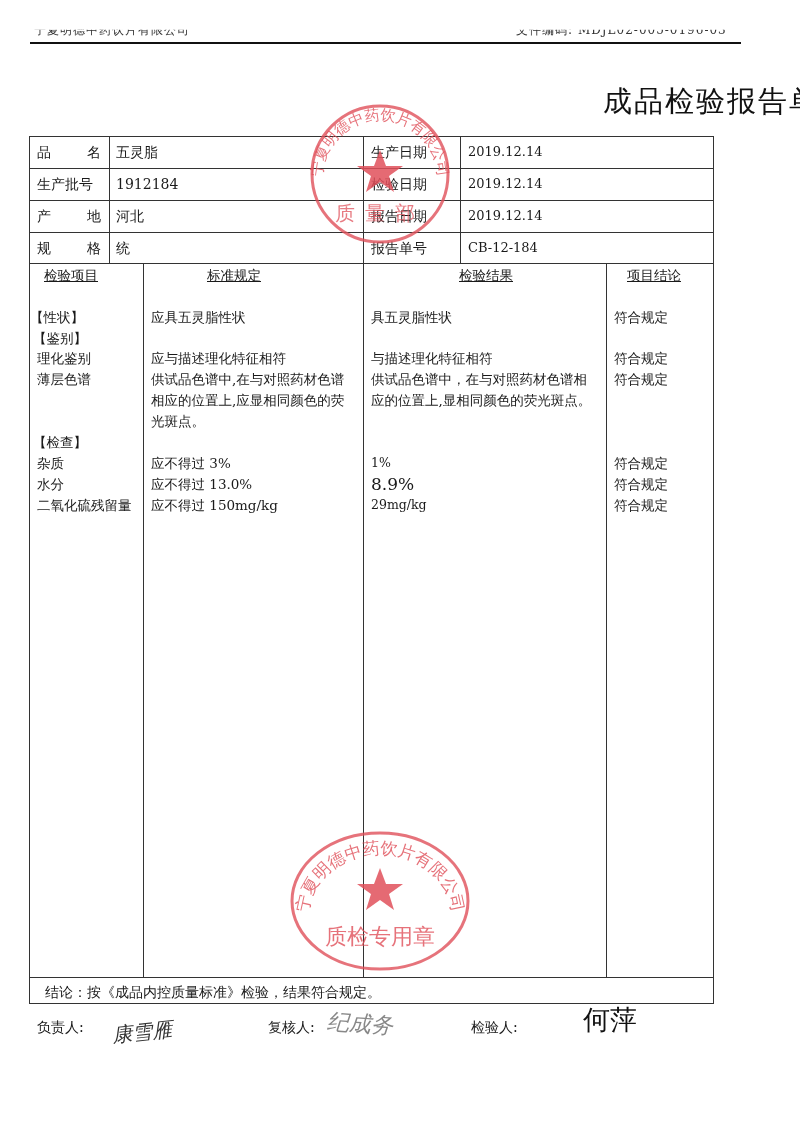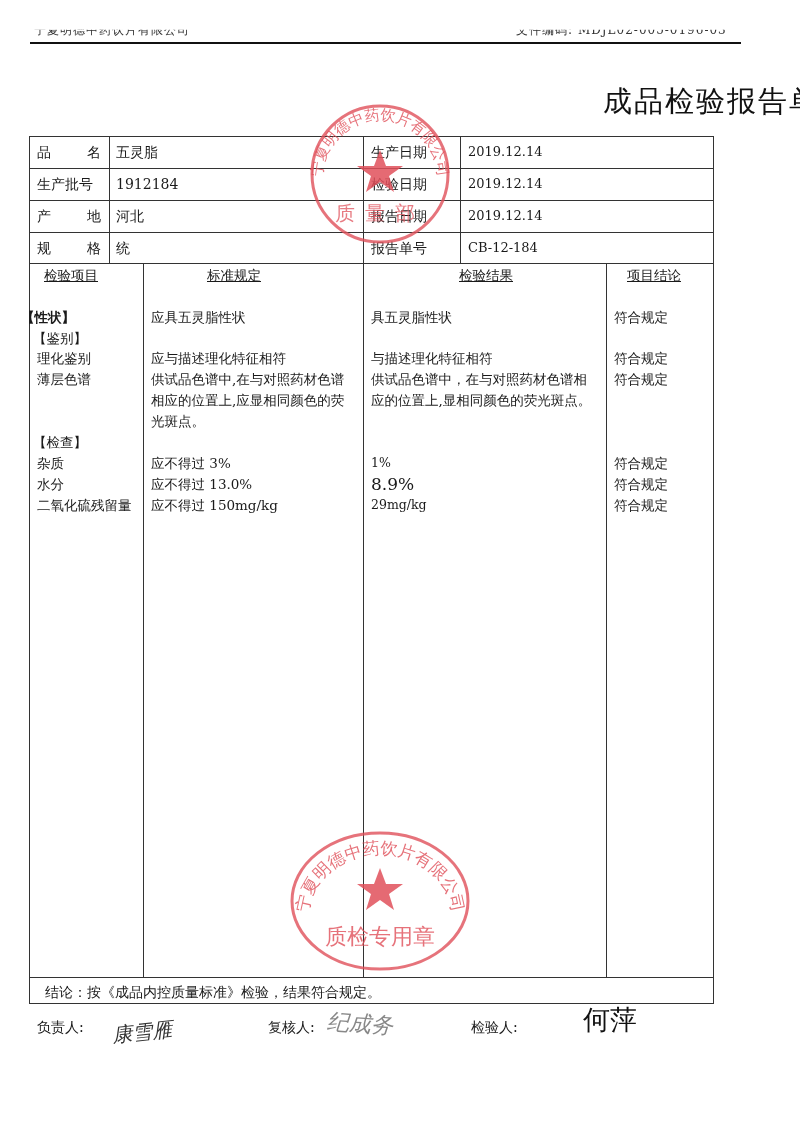--- a/index.html
+++ b/index.html
@@ -99,21 +99,21 @@
 
 <div class="cell" style="left:371px; top:238px;">报告单号</div>
 <div class="cell" style="left:468px; top:238px; font-size:13px;">CB-12-184</div>
 
 <div class="cell col-text u" style="left:44px; top:265px;">检验项目</div>
 <div class="cell col-text u" style="left:207px; top:265px;">标准规定</div>
 <div class="cell col-text u" style="left:459px; top:265px;">检验结果</div>
 <div class="cell col-text u" style="left:627px; top:265px;">项目结论</div>
 
 <div>
-  <div class="cell col-text" style="left:21px; top:307px;font-weight:bold;">【性状】</div>
+  <div class="cell col-text" style="left:30px; top:307px;">【性状】</div>
   <div class="cell col-text" style="left:151px; top:307px;">应具五灵脂性状</div>
   <div class="cell col-text" style="left:371px; top:307px;">具五灵脂性状</div>
   <div class="cell col-text" style="left:614px; top:307px;">符合规定</div>
 </div>
 
 <div>
   <div class="cell col-text" style="left:33px; top:328px;">【鉴别】</div>
 </div>
 
 <div>

